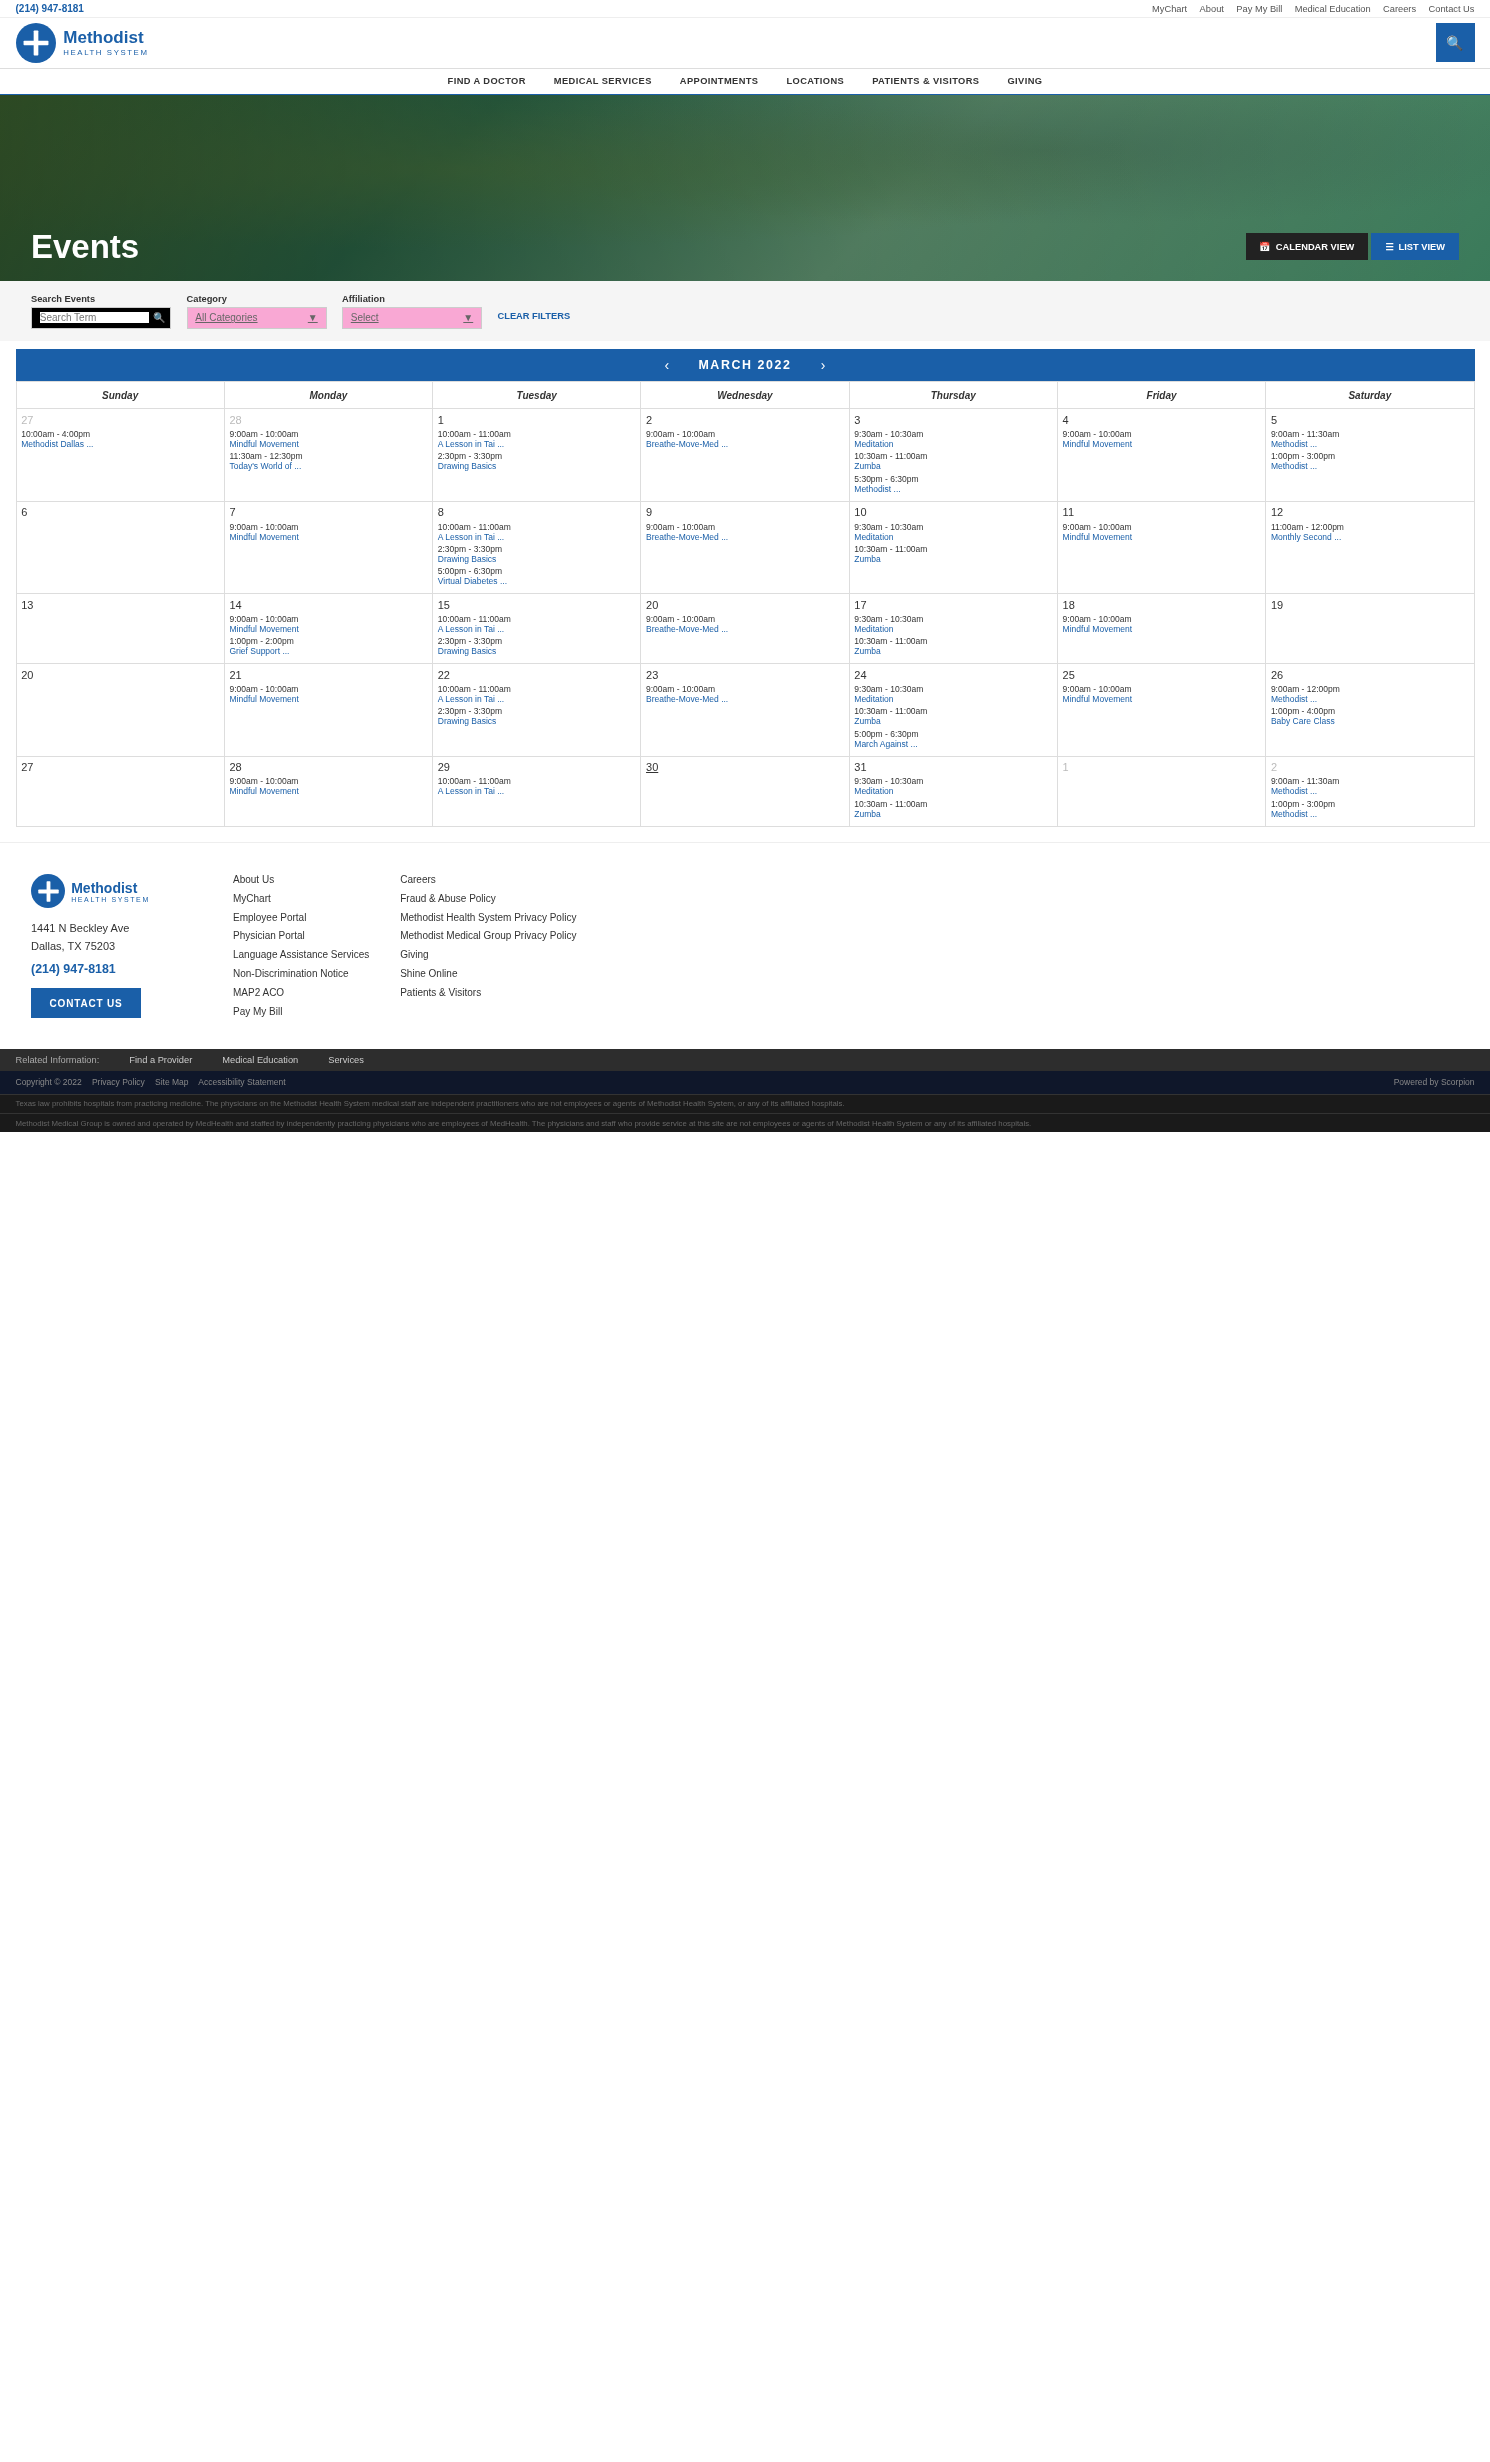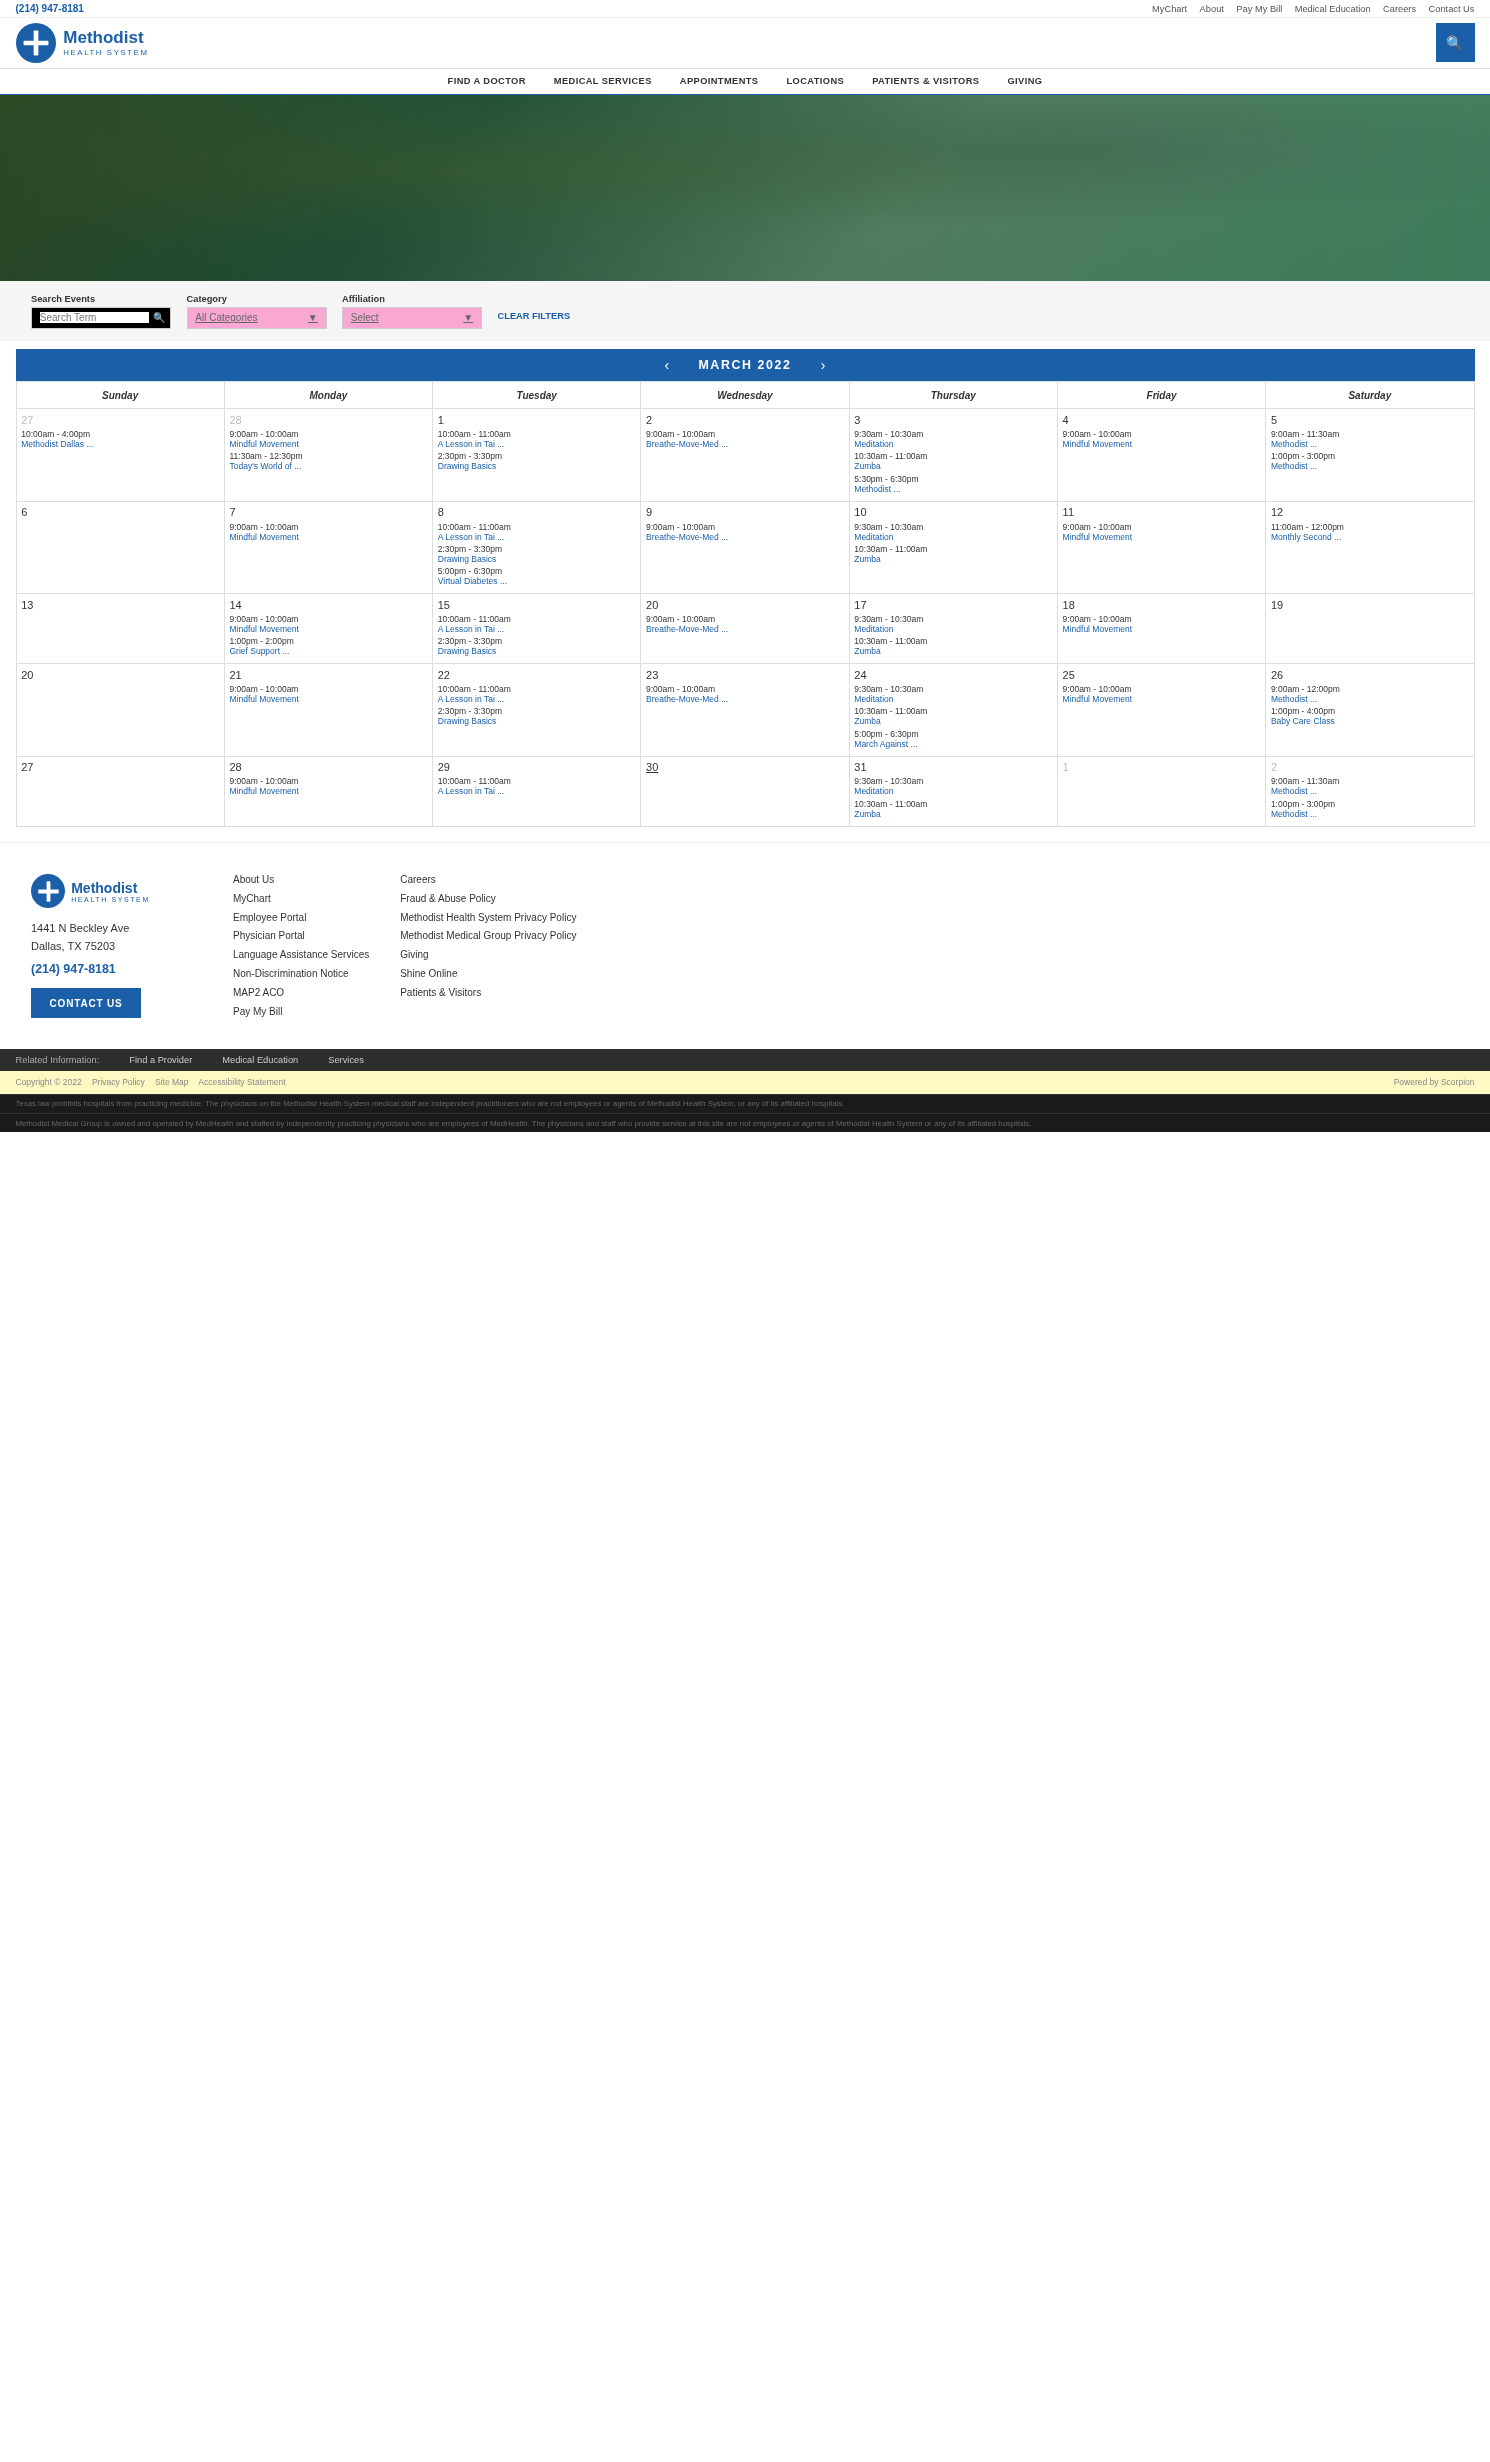--- a/index.html
+++ b/index.html
@@ -74,21 +74,21 @@
     .footer-phone { color: #1a5fa8; font-size: 12.4px; font-weight: bold; margin-bottom: 12.4px; }
     .contact-btn { background: #1a5fa8; color: white; border: none; padding: 9.3px 18.6px; font-size: 10px; font-weight: bold; cursor: pointer; letter-spacing: 0.8px; }
     .footer-links { flex: 1; display: flex; gap: 31px; }
     .footer-col { display: flex; flex-direction: column; gap: 7.8px; }
     .footer-col a { color: #333; text-decoration: none; font-size: 10px; }
 
     
     .footer-related { background: #2d2d2d; color: #ccc; padding: 6.2px 15.5px; font-size: 9.3px; display: flex; gap: 30px; align-items: center; }
     .footer-related span { color: #aaa; }
     .footer-related a { color: #ccc; text-decoration: none; }
-    .footer-copyright { background: #fef9c3; color: #888; padding: 6.2px 15.5px; font-size: 8.5px; display: flex; justify-content: space-between; align-items: flex-end; }
+    .footer-copyright { background: #0f172a; color: #888; padding: 6.2px 15.5px; font-size: 8.5px; display: flex; justify-content: space-between; align-items: flex-end; }
     .footer-copyright a { color: #888; text-decoration: none; margin-right: 7.8px; }
     .footer-disclaimer { background: #1a1a1a; color: #666; padding: 4.7px 15.5px; font-size: 7.8px; border-top: 0.8px solid #333; }
   </style>
 </head>
 <body>
 
 <div class="top-bar">
   <div class="top-bar-left">(214) 947-8181</div>
   <div class="top-bar-right">
     <a href="#">MyChart</a>
@@ -123,20 +123,33 @@
   <a href="#">MEDICAL SERVICES</a>
   <a href="#">APPOINTMENTS</a>
   <a href="#">LOCATIONS</a>
   <a href="#">PATIENTS &amp; VISITORS</a>
   <a href="#">GIVING</a>
 </nav>
 
 <div class="hero">
   <div class="hero-bg"></div>
   <div class="hero-overlay"></div>
+  <div class="hero-content">
+    <h1 class="hero-title">Events</h1>
+    <div class="view-buttons">
+      <button class="view-btn calendar">
+        <span>📅</span>
+        <span>CALENDAR VIEW</span>
+      </button>
+      <button class="view-btn list">
+        <span>☰</span>
+        <span>LIST VIEW</span>
+      </button>
+    </div>
+  </div>
 </div>
 
 <div class="filters-bar">
   <div class="filter-group">
     <label>Search Events</label>
     <div class="filter-input">
       <input type="text" style="border: none; outline: none; font-size: 10px; color: rgb(102, 102, 102); width: 109px;" placeholder="Search Term">
       <span style="color:#888;">🔍</span>
     </div>
   </div>

